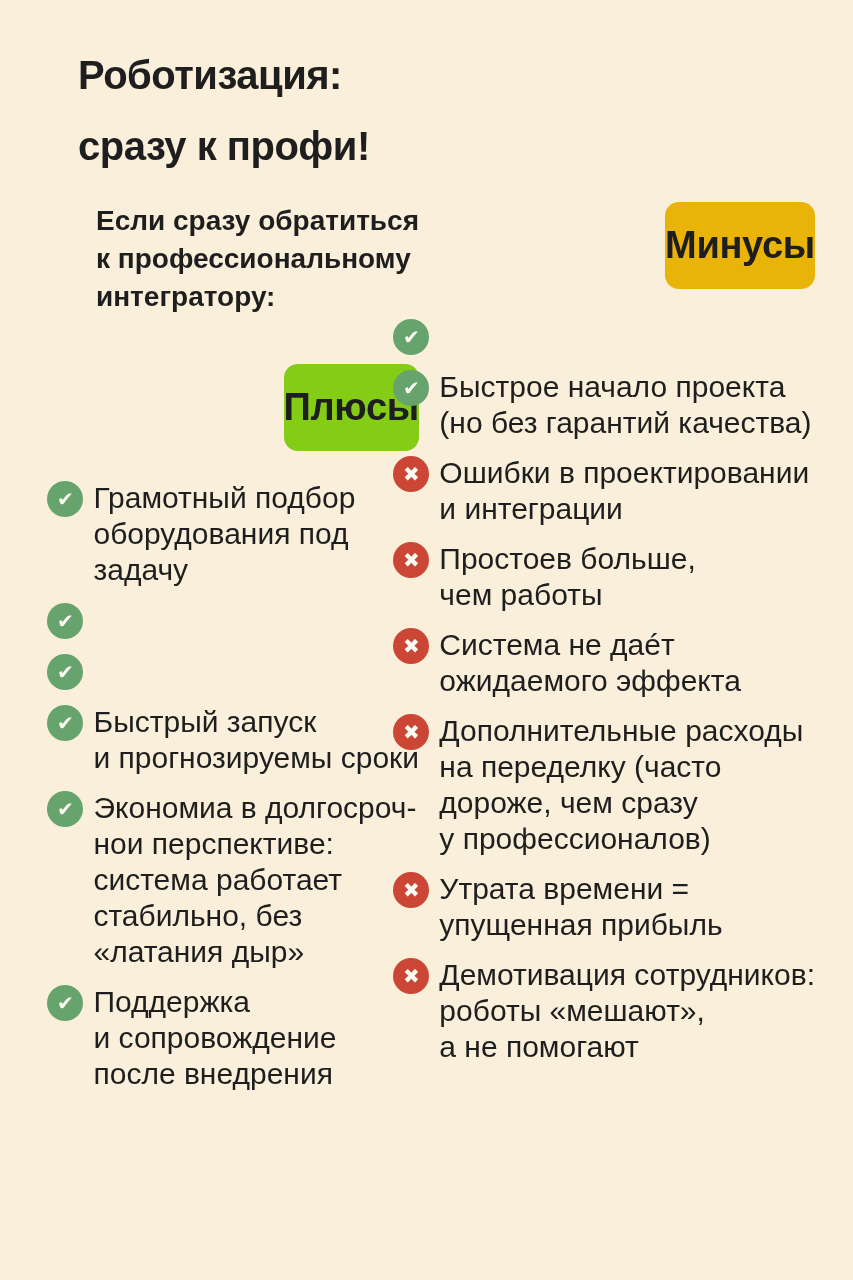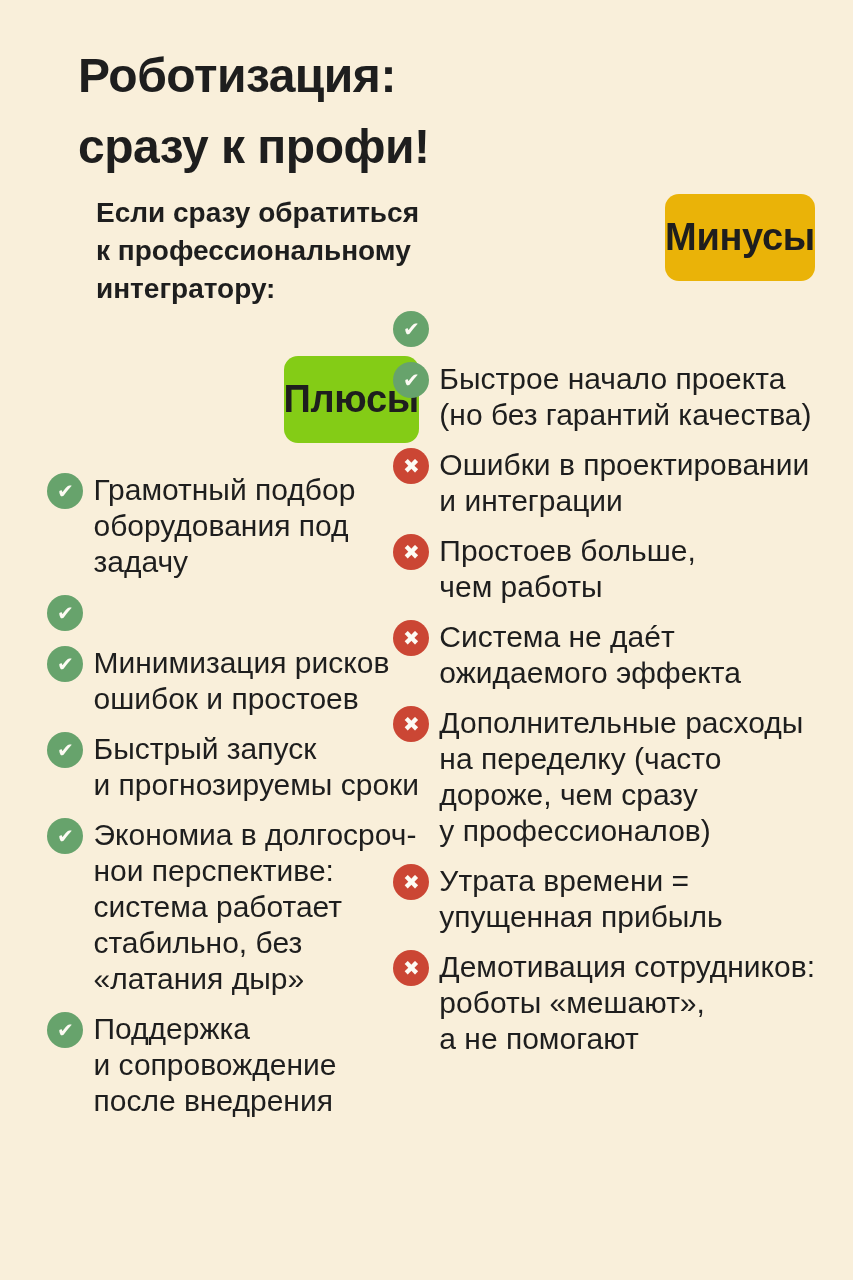--- a/index.html
+++ b/index.html
@@ -10,26 +10,26 @@
     background: #f9efda;
     font-family: "Liberation Sans", "DejaVu Sans", sans-serif;
     color: #1e1e1e;
   }
   .page {
     width: 853px;
     height: 1280px;
     padding: 40px 38px 0 78px;
   }
   .page-title {
-    font-size: 48px;
+    font-size: 40px;
     font-weight: bold;
     line-height: 71px;
     letter-spacing: -0.5px;
     white-space: pre;
-    margin-bottom: 12px;
+    margin-bottom: 20px;
   }
   .columns {
     display: flex;
     gap: 28px;
   }
   .col { display: flex; flex-direction: column; align-items: flex-end; }
   .col-left  { width: 341px; flex: 0 0 341px; }
   .col-right { flex: 1; min-width: 0; }
   .intro {
     font-size: 28px;
@@ -99,22 +99,20 @@
             <span class="icon" style="background: rgb(103, 163, 108);">✔</span>
             <span class="item-text">Грамотный подбор
 оборудования под
 задачу</span>
           </li>
           <li class="item">
             <span class="icon" style="background: rgb(103, 163, 108);">✔</span>
           </li>
           <li class="item">
             <span class="icon" style="background: rgb(103, 163, 108);">✔</span>
-            <span class="item-text">Минимизация рисков
-ошибок и простоев</span>
           </li>
           <li class="item">
             <span class="icon" style="background: rgb(103, 163, 108);">✔</span>
             <span class="item-text">Быстрый запуск
 и прогнозируемы сроки</span>
           </li>
           <li class="item">
             <span class="icon" style="background: rgb(103, 163, 108);">✔</span>
             <span class="item-text">Экономиа в долгосроч-
 нои перспективе:

